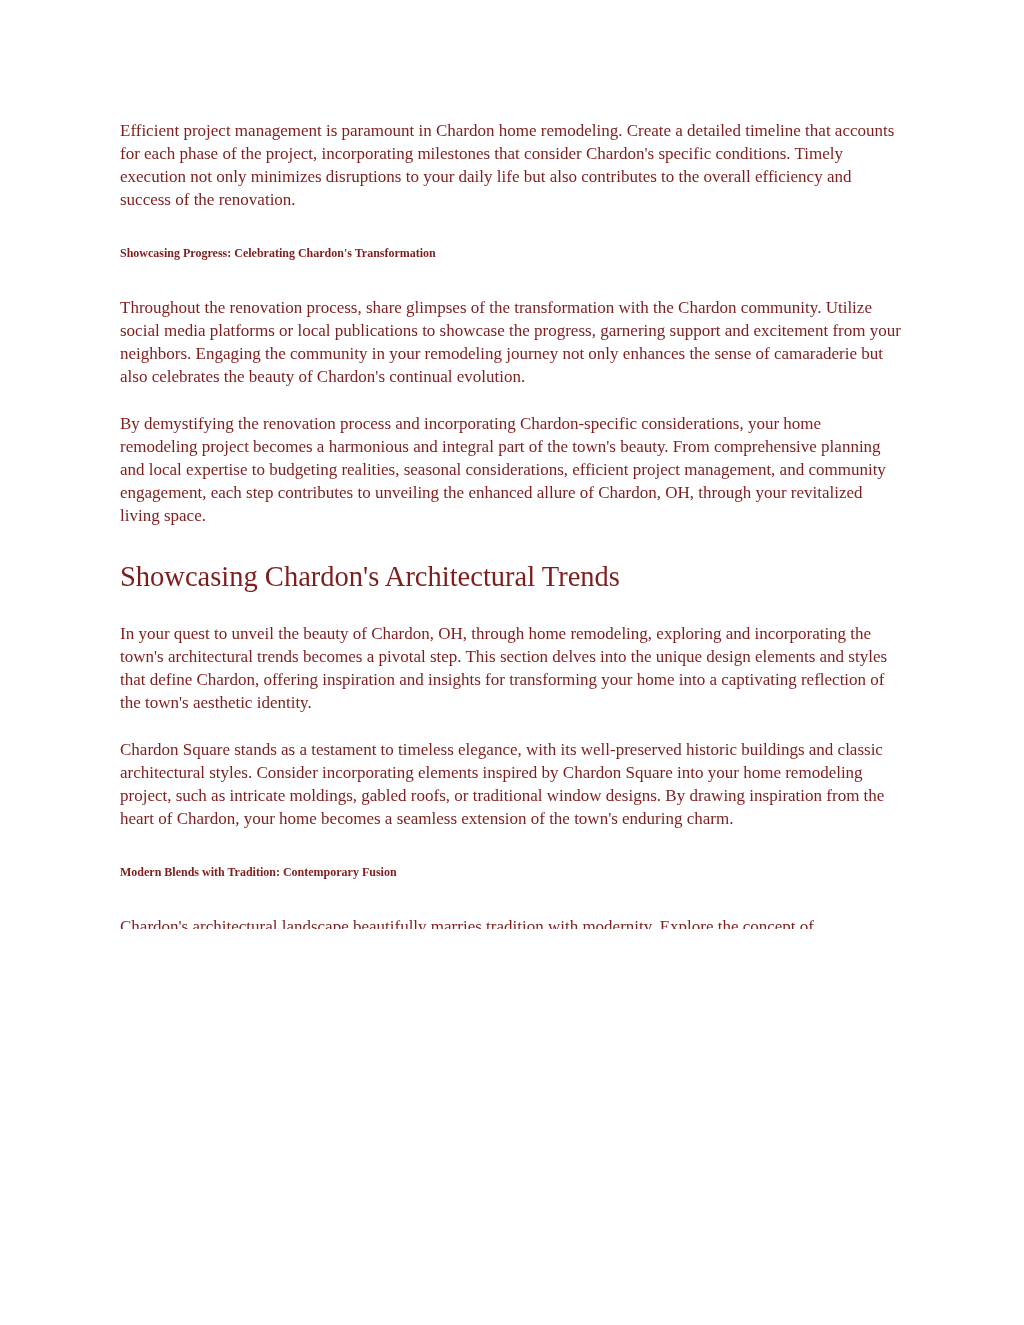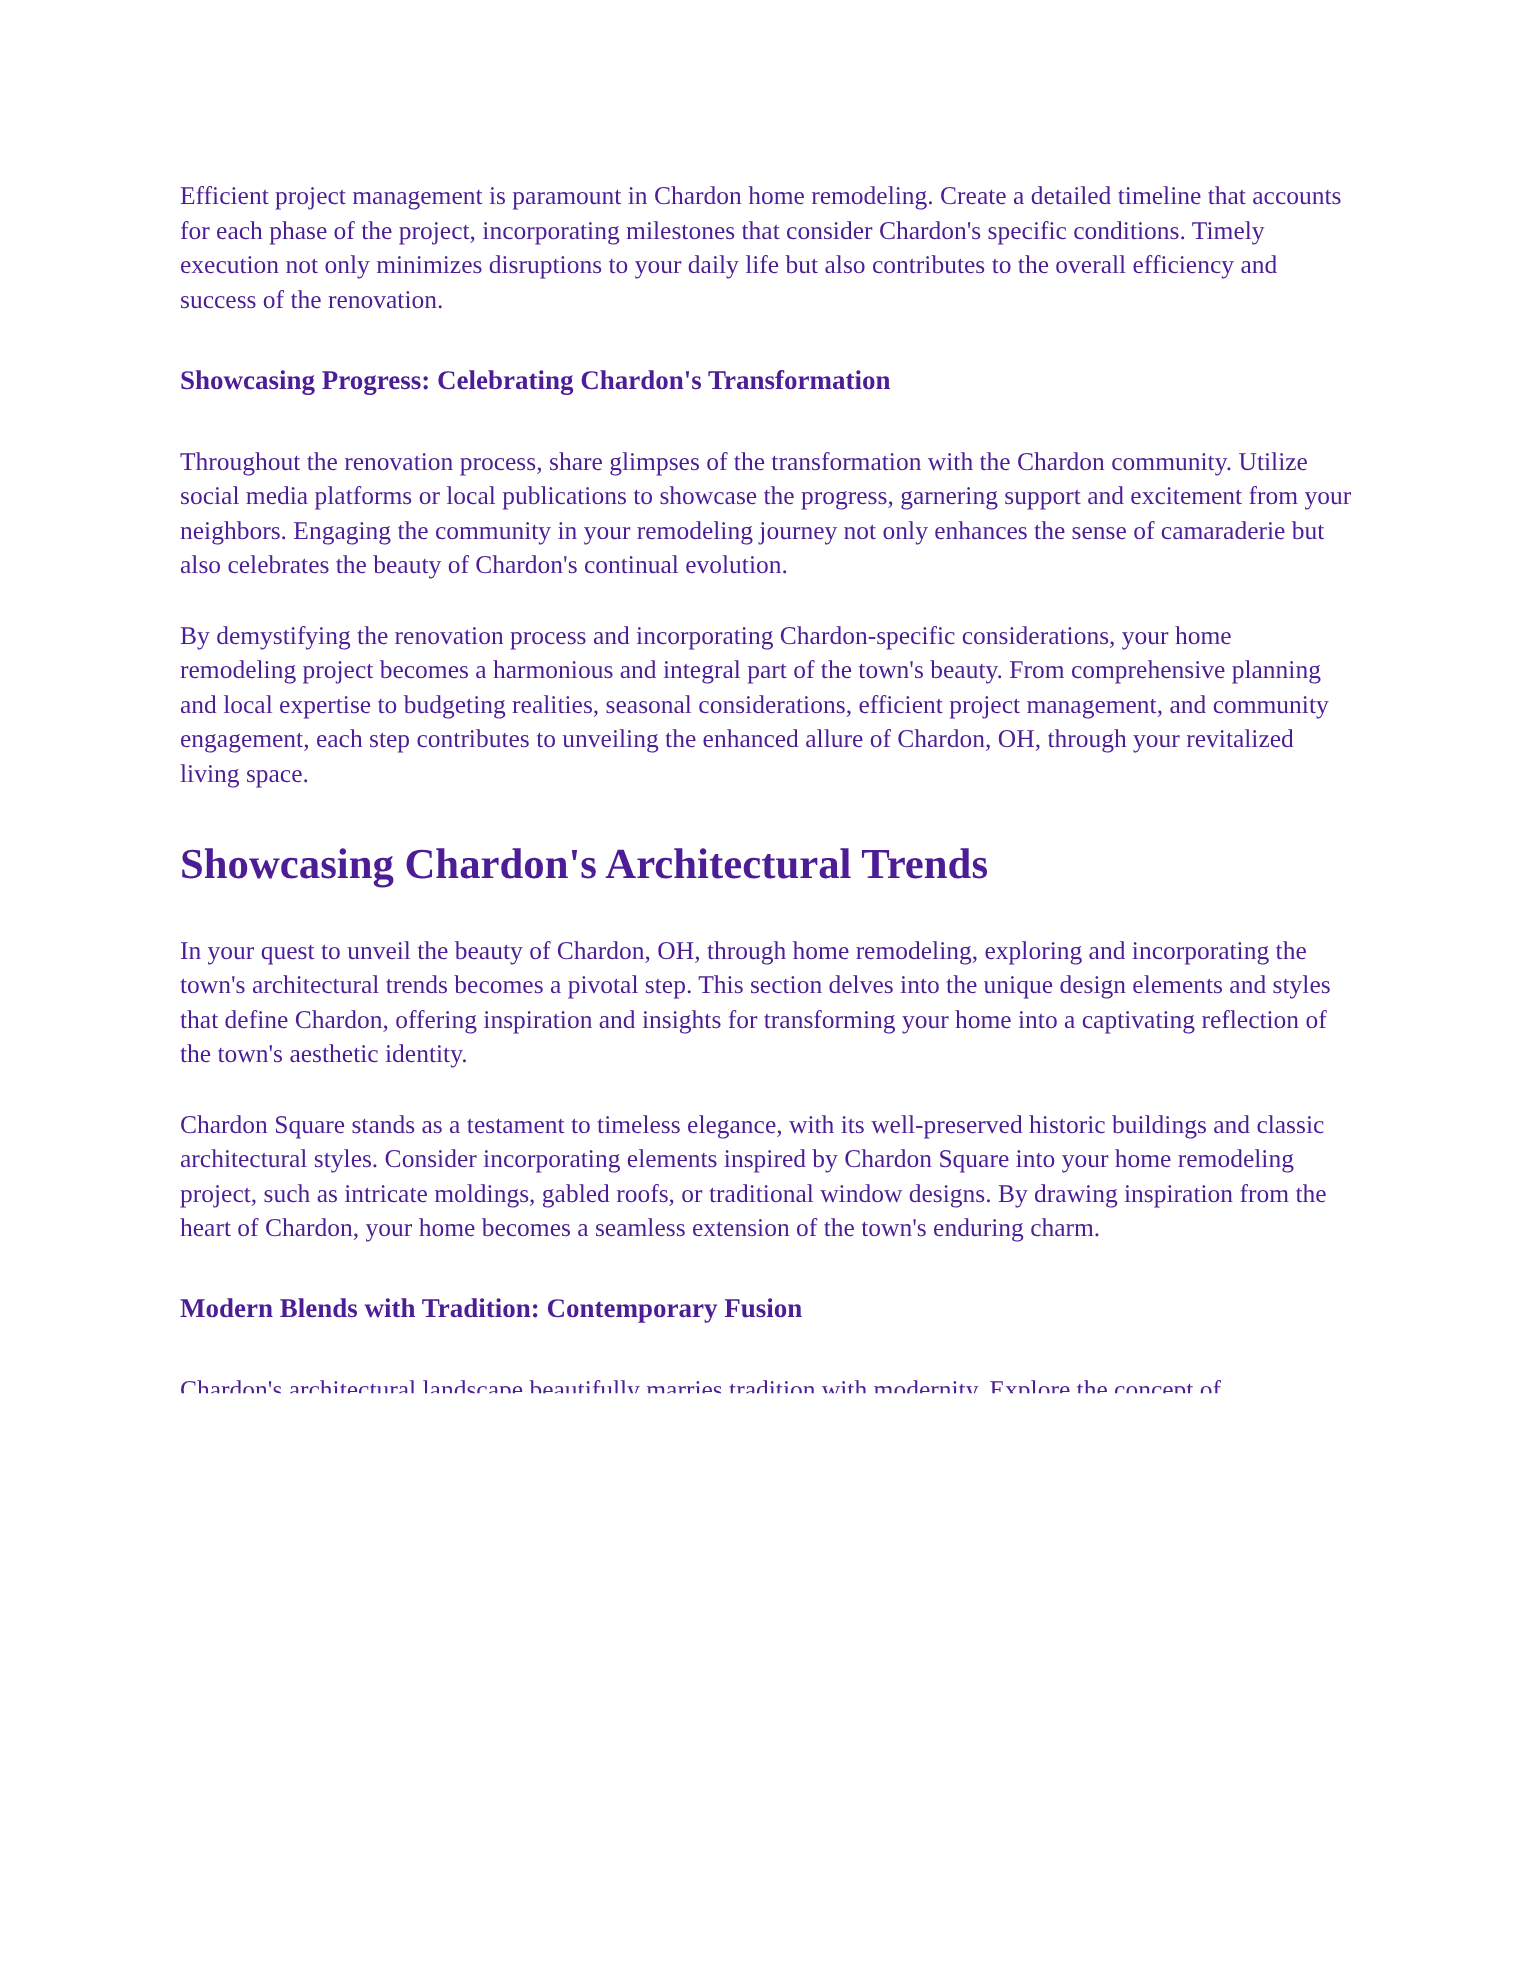--- a/index.html
+++ b/index.html
@@ -9,42 +9,42 @@
   }
   .page {
     position: relative;
     width: 1024px;
     height: 929px;
     background: #ffffff;
     overflow: hidden;
     box-sizing: border-box;
     padding: 119px 77px 0 120px;
     font-family: "Liberation Serif", "DejaVu Serif", serif;
-    color: #4c1d95;
+    color: #7f1d1d;
   }
   .content {
     width: 782px;
   }
   .content > :first-child {
     margin-top: 0;
   }
   p.body-para {
     font-size: 17px;
     line-height: 23px;
     margin: 24px 0;
     text-align: left;
   }
   h2.section-heading {
     font-size: 28.5px;
     line-height: 33px;
-    font-weight: bold;
+    font-weight: normal;
     margin: 33px 0 29px 0;
   }
   h3.sub-heading {
-    font-size: 18px;
+    font-size: 12px;
     line-height: 25px;
     font-weight: bold;
     margin: 30px 0;
   }
 </style>
 </head>
 <body>
 
 <div class="page">
   <div class="content">

